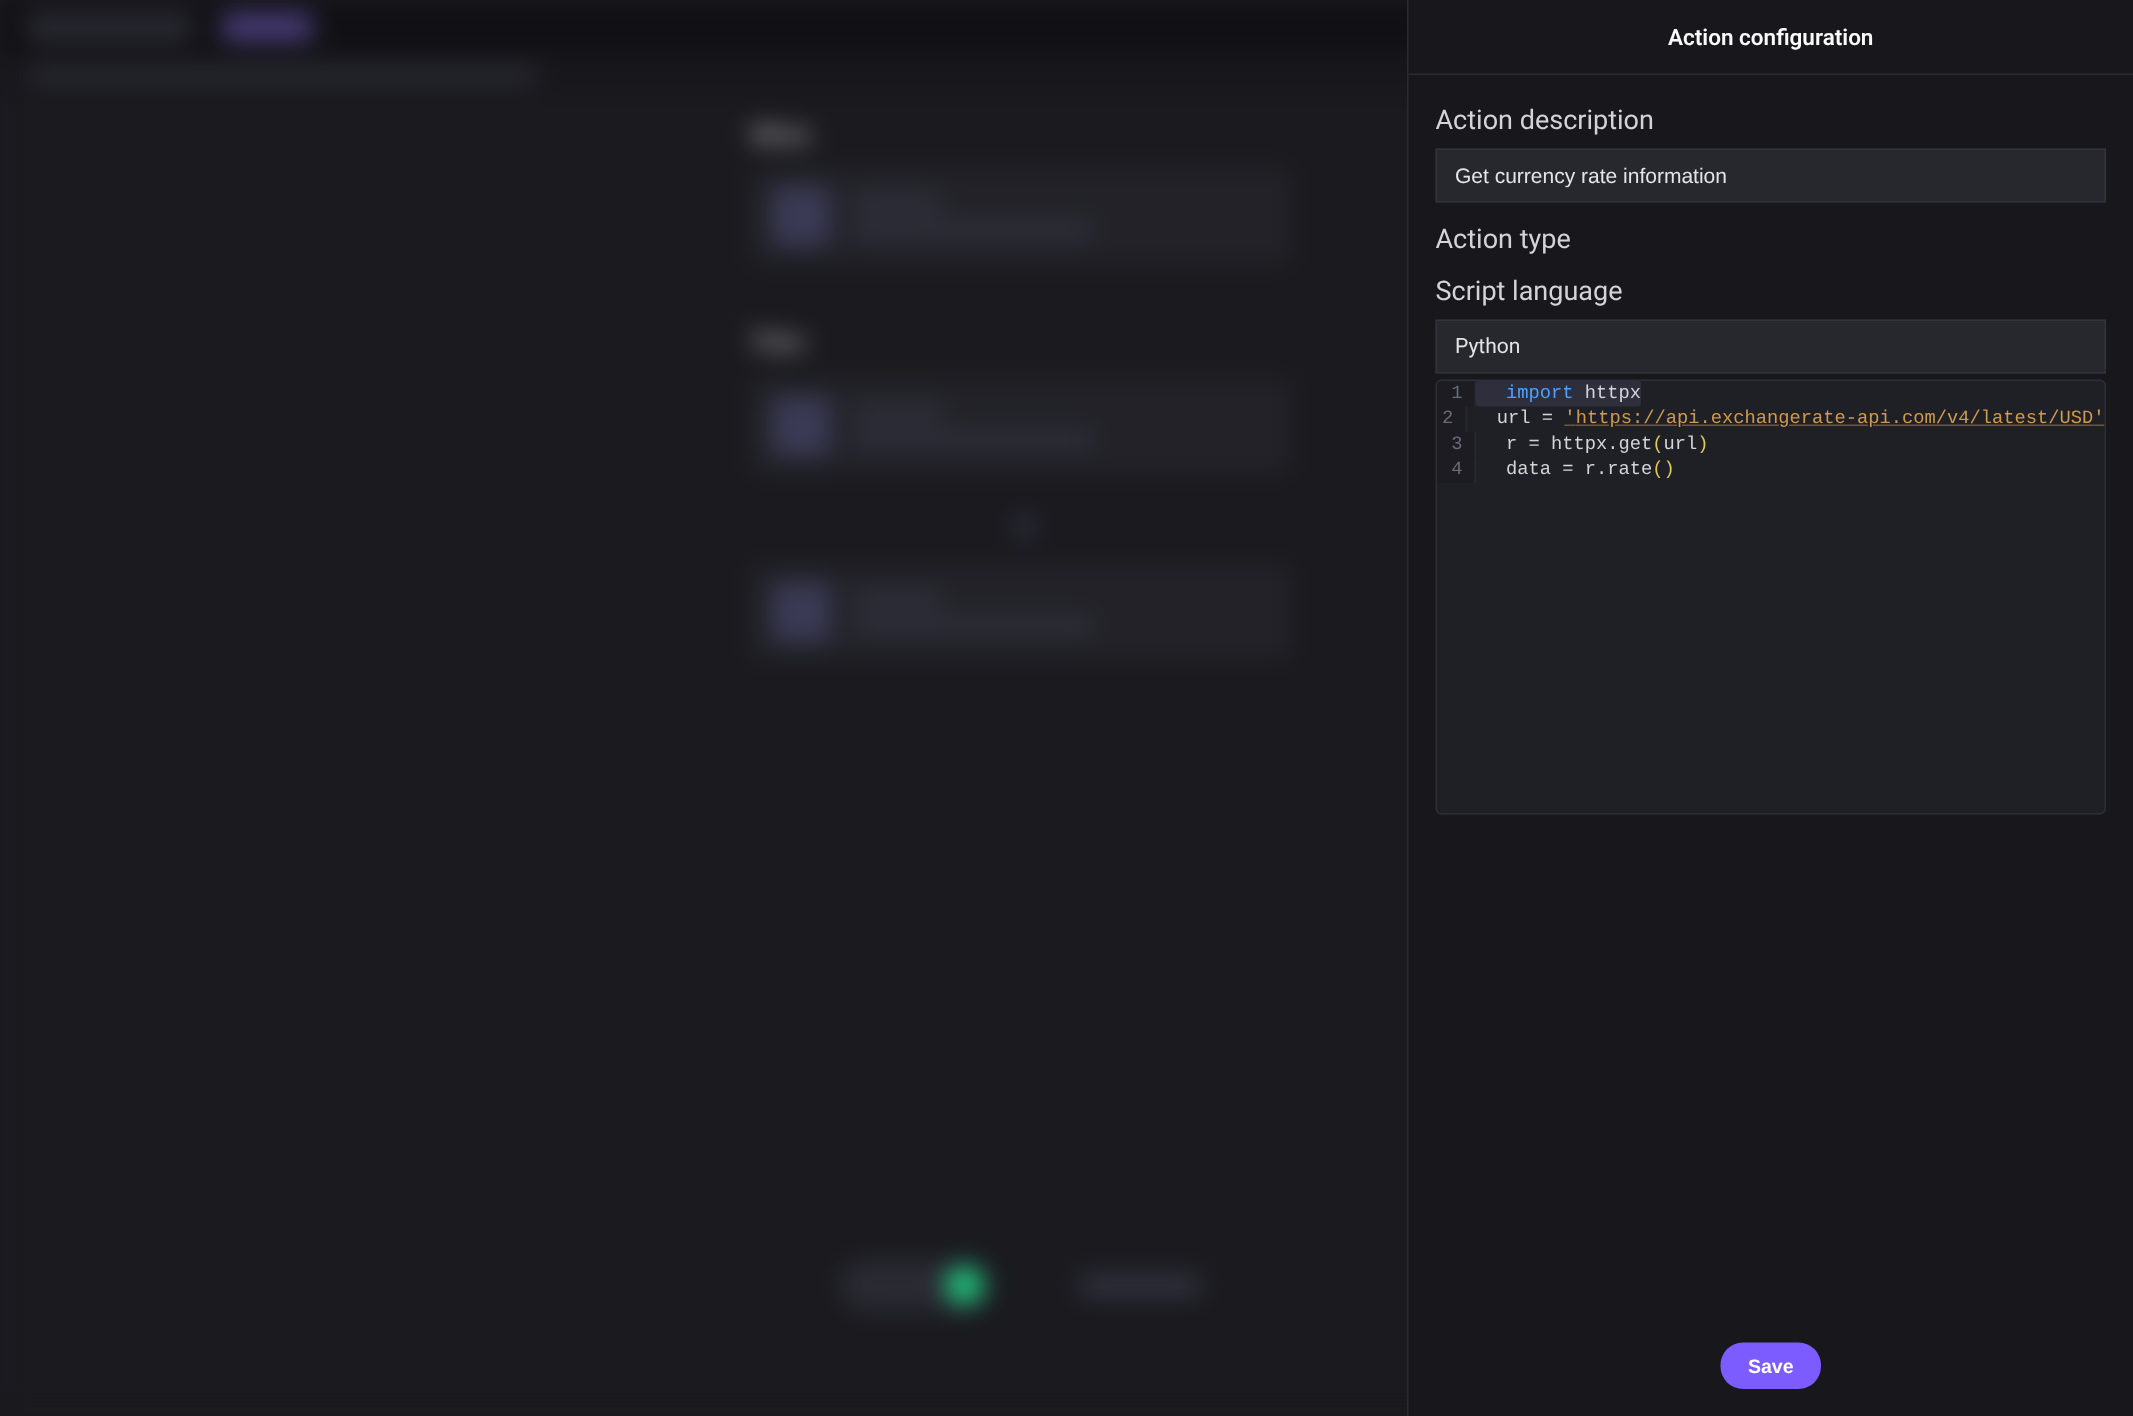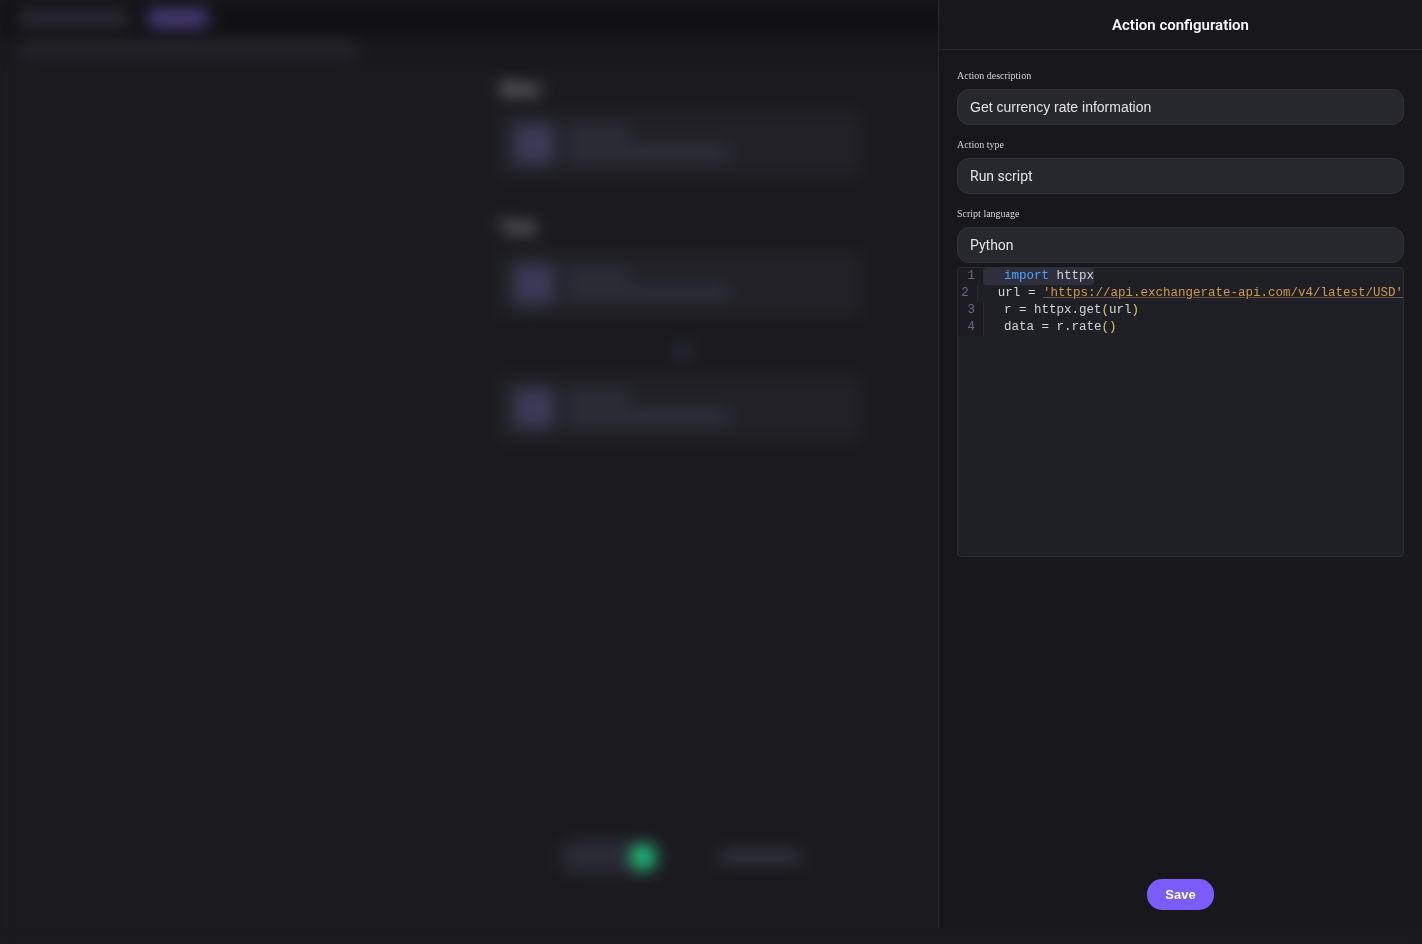--- a/index.html
+++ b/index.html
@@ -90,21 +90,21 @@
   .bg-pill {
     width:100px; height:34px; background:#2a2a33; border-radius:17px;
     display:flex; align-items:center; justify-content:flex-end; padding-right:4px;
   }
   .bg-pill .dot { width:26px; height:26px; border-radius:50%; background:#1fbf7a; }
   .bg-link { width:80px; height:14px; background:#333340; border-radius:3px; }
 
   
   .panel {
     position: absolute;
-    top: 0; right: 0; bottom: 16px;
+    top: 0; right: 0; bottom: 0;
     width: 484px;
     background: #18181c;
     border-left: 1px solid #2a2a33;
     display: flex;
     flex-direction: column;
   }
   .panel-header {
     height: 50px;
     border-bottom: 1px solid #2a2a33;
     display:flex;
@@ -113,33 +113,32 @@
     font-size: 15px;
     font-weight: 600;
     color: #fafafa;
   }
   .panel-body {
     flex: 1;
     padding: 20px 18px 10px 18px;
     overflow:auto;
   }
   .field-label {
-    font-size: 10px;
+    font-size: 18px;
     color: #d4d4d8;
     margin-bottom: 8px;
     margin-top: 14px;
-    font-family: Liberation Serif, serif;
   }
   .field-label:first-child { margin-top: 0; }
 
   .text-input, .select-input {
     width: 100%;
     background: #27272e;
     border: 1px solid #333340;
-    border-radius: 12px;
+    border-radius: 0;
     color: #e4e4e7;
     font-size: 14px;
     padding: 9px 12px;
     outline: none;
   }
   .select-input {
     display:flex;
     align-items:center;
     cursor:pointer;
   }
@@ -248,23 +247,20 @@
   <header class="panel-header">
     <span>Action configuration</span>
   </header>
 
   <div class="panel-body">
 
     <div class="field-label">Action description</div>
     <input class="text-input" value="Get currency rate information" style="">
 
     <div class="field-label">Action type</div>
-    <div class="select-input">
-      <span>Run script</span>
-    </div>
 
     <div class="field-label">Script language</div>
     <div class="select-input">
       <span>Python</span>
     </div>
 
     <div class="code-editor" id="code-editor">
         <div class="code-line sel">
           <div class="gutter">1</div>
           <div class="code"><span class="tok-kw">import</span><span class="tok-id"> </span><span class="tok-id">httpx</span></div>

